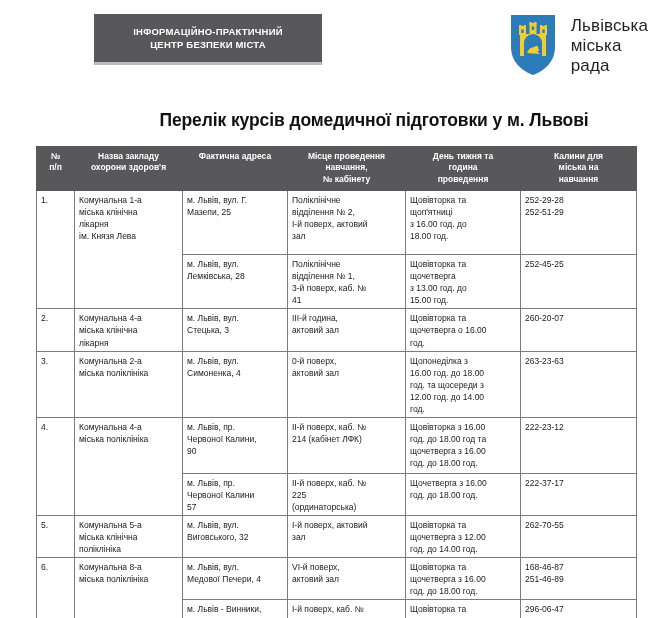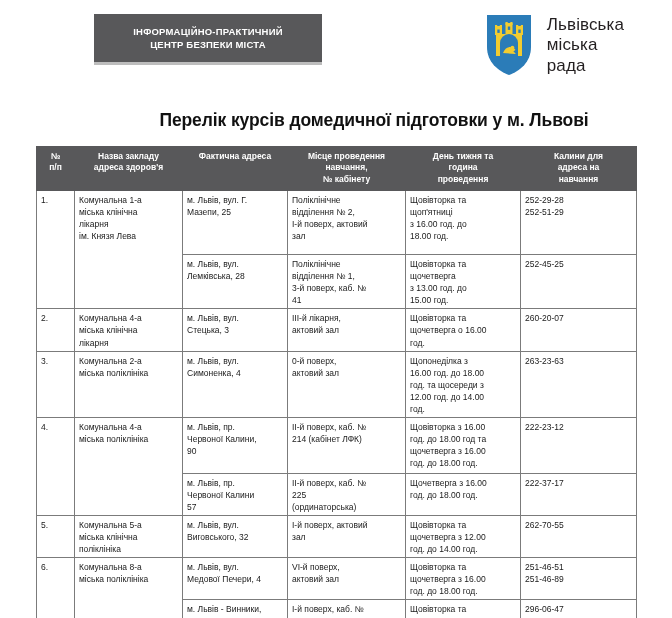--- a/index.html
+++ b/index.html
@@ -45,23 +45,23 @@
   }
   .banner-line {
     font-size: 9.5px;
     font-weight: bold;
     letter-spacing: 0.2px;
     white-space: nowrap;
   }
 
   .brand {
     display: flex;
-    align-items: center;
+    align-items: flex-end;
     gap: 15px;
-    margin-right: 72px;
+    margin-right: 48px;
   }
   .coat {
     width: 46px;
     height: 62px;
     flex: none;
   }
   .brand-text {
     display: flex;
     flex-direction: column;
     line-height: 1.18;
@@ -187,38 +187,38 @@
           <col class="c-phone">
       </colgroup>
       <thead>
         <tr id="header-row">
             <th>
               <span class="cell-line">№</span>
               <span class="cell-line">п/п</span>
             </th>
             <th>
               <span class="cell-line">Назва закладу</span>
-              <span class="cell-line">адреса здоров'я</span>
+              <span class="cell-line">охорони здоров'я</span>
             </th>
             <th>
               <span class="cell-line">Фактична адреса</span>
             </th>
             <th>
               <span class="cell-line">Місце проведення</span>
               <span class="cell-line">навчання,</span>
               <span class="cell-line">№ кабінету</span>
             </th>
             <th>
               <span class="cell-line">День тижня та</span>
               <span class="cell-line">година</span>
               <span class="cell-line">проведення</span>
             </th>
             <th>
               <span class="cell-line">Калини для</span>
-              <span class="cell-line">адреса на</span>
+              <span class="cell-line">міська на</span>
               <span class="cell-line">навчання</span>
             </th>
           </tr>
       </thead>
       <tbody id="table-body">
           <tr style="height: 64px;">
             <td class="num" rowspan="2">
               <span class="cell-line">1.</span>
             </td>
             <td rowspan="2">
@@ -276,21 +276,21 @@
             <td>
               <span class="cell-line">Комунальна 4-а</span>
               <span class="cell-line">міська клінічна</span>
               <span class="cell-line">лікарня</span>
             </td>
             <td>
               <span class="cell-line">м. Львів, вул.</span>
               <span class="cell-line">Стецька, 3</span>
             </td>
             <td>
-              <span class="cell-line">ІІІ-й лікарня,</span>
+              <span class="cell-line">ІІІ-й година,</span>
               <span class="cell-line">актовий зал</span>
             </td>
             <td>
               <span class="cell-line">Щовівторка та</span>
               <span class="cell-line">щочетверга о 16.00</span>
               <span class="cell-line">год.</span>
             </td>
             <td>
               <span class="cell-line">260-20-07</span>
             </td>
@@ -409,21 +409,21 @@
             <td>
               <span class="cell-line">VI-й поверх,</span>
               <span class="cell-line">актовий зал</span>
             </td>
             <td>
               <span class="cell-line">Щовівторка та</span>
               <span class="cell-line">щочетверга з 16.00</span>
               <span class="cell-line">год. до 18.00 год.</span>
             </td>
             <td>
-              <span class="cell-line">251-46-51</span>
+              <span class="cell-line">168-46-87</span>
               <span class="cell-line">251-46-89</span>
             </td>
           </tr>
           <tr style="height: 48px;">
             <td>
               <span class="cell-line">м. Львів - Винники,</span>
               <span class="cell-line">вул. Галицька, 15</span>
             </td>
             <td>
               <span class="cell-line">І-й поверх, каб. №</span>

